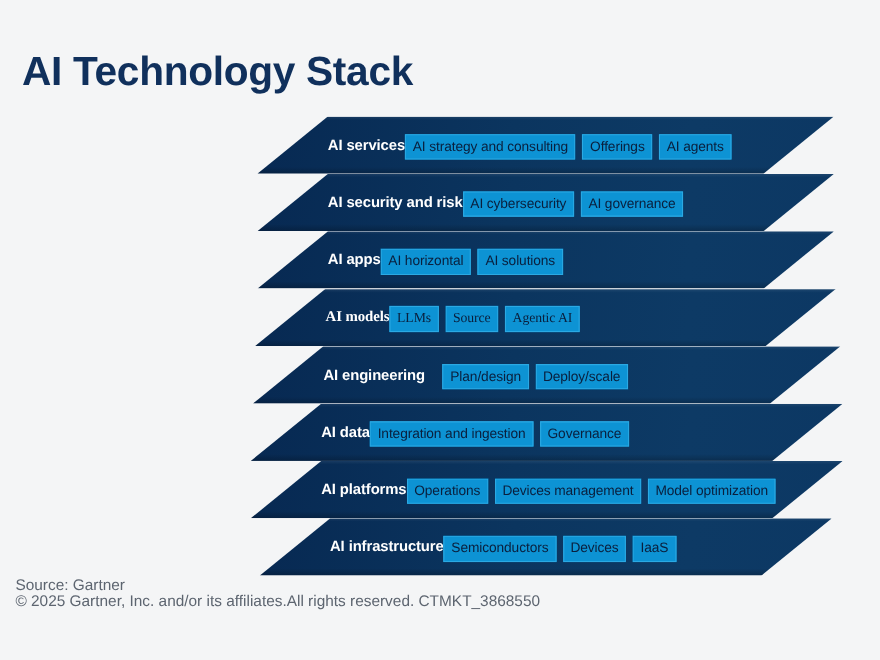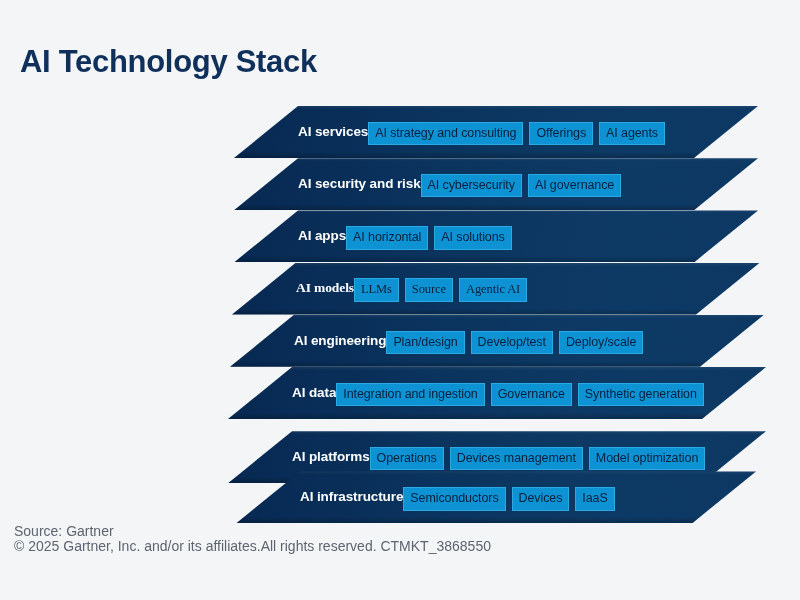--- a/index.html
+++ b/index.html
@@ -12,21 +12,21 @@
     background: #f4f5f6;
     font-family: "Liberation Sans", sans-serif;
     overflow: hidden;
     position: relative;
   }
 
   #page-title {
     position: absolute;
     left: 20px;
     top: 44px;
-    font-size: 31px;
+    font-size: 37px;
     font-weight: bold;
     color: #10305c;
     letter-spacing: -0.3px;
     white-space: nowrap;
   }
 
   #stack {
     position: absolute;
     left: 0;
     top: 106px;
@@ -153,41 +153,39 @@
         <div class="layer-title">AI models</div>
         <div class="tag-row">
           <div class="tag">LLMs</div>
           <div class="tag">Source</div>
           <div class="tag">Agentic AI</div>
         </div>
       </div>
     </div>
     <div class="layer" style="top: 208.8px;">
       <div class="layer-shape" style="--tl: 294px; --tr: 764px; --br: 700px; --bl: 230px;"></div>
-      <div class="layer-content" style="padding-left: 294px; padding-right: 100px;">
+      <div class="layer-content" style="padding-left: 294px; padding-right: 100px; gap: 16px;">
         <div class="layer-title">AI engineering</div>
         <div class="tag-row">
           <div class="tag">Plan/design</div>
-          <div class="tag">Develop/test</div>
           <div class="tag">Deploy/scale</div>
         </div>
       </div>
     </div>
     <div class="layer" style="top: 261px;">
       <div class="layer-shape" style="--tl: 292px; --tr: 766px; --br: 702px; --bl: 228px;"></div>
       <div class="layer-content" style="padding-left: 292px; padding-right: 98px;">
         <div class="layer-title">AI data</div>
         <div class="tag-row">
           <div class="tag">Integration and ingestion</div>
           <div class="tag">Governance</div>
-          <div class="tag">Synthetic generation</div>
-        </div>
-      </div>
-    </div>
-    <div class="layer" style="top: 313.2px; margin-top: 12px;">
+        </div>
+      </div>
+    </div>
+    <div class="layer" style="top: 313.2px;">
       <div class="layer-shape" style="--tl: 292px; --tr: 766px; --br: 702px; --bl: 228px;"></div>
       <div class="layer-content" style="padding-left: 292px; padding-right: 98px;">
         <div class="layer-title">AI platforms</div>
         <div class="tag-row">
           <div class="tag">Operations</div>
           <div class="tag">Devices management</div>
           <div class="tag">Model optimization</div>
         </div>
       </div>
     </div>

